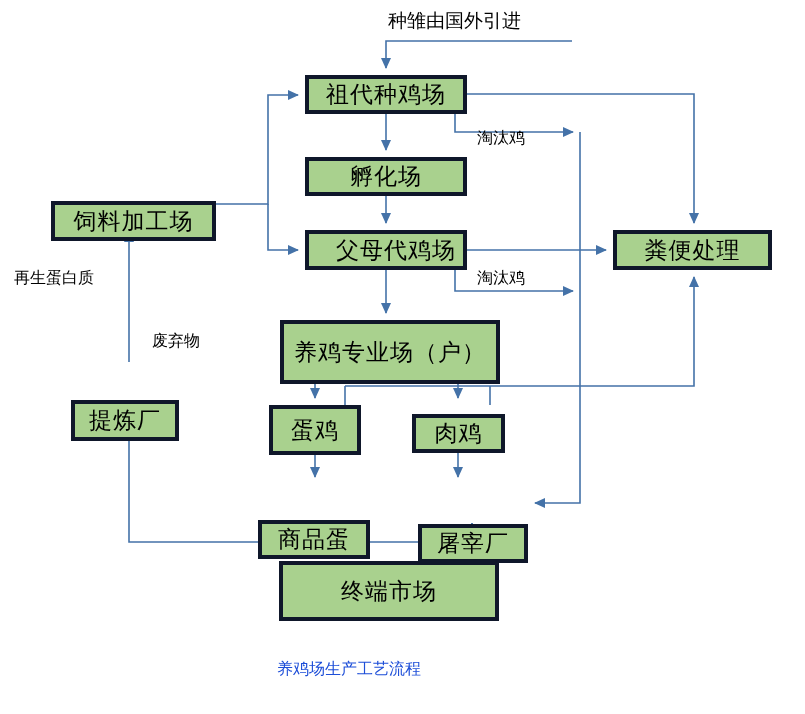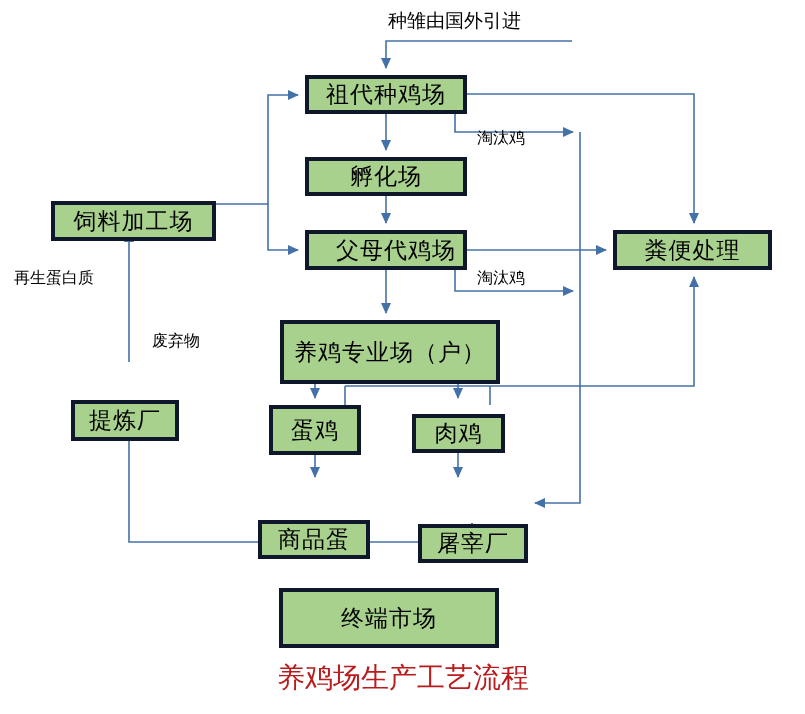--- a/index.html
+++ b/index.html
@@ -40,22 +40,22 @@
     white-space: nowrap;
   }
   .edge-label {
     position: absolute;
     font-size: 16px;
     color: #000000;
     white-space: nowrap;
   }
   .caption {
     position: absolute;
-    font-size: 28px;
-    color: #b91c1c;
+    font-size: 16px;
+    color: #1d4ed8;
     white-space: nowrap;
   }
 </style>
 </head>
 <body>
 
 <div id="flowchart-root">
 
   <svg class="flow-layer" viewBox="0 0 805 714" xmlns="http://www.w3.org/2000/svg">
     <defs>
@@ -137,21 +137,21 @@
   </div>
   <div class="node-box" style="left:258px;top:484px;width:112px;height:39px;margin-top:36px;">
     <span>商品蛋</span>
   </div>
   <div class="node-box" style="left:418px;top:484px;width:110px;height:39px;margin-top:40px;">
     <span>屠宰厂</span>
   </div>
   <div class="node-box" style="left:613px;top:230px;width:159px;height:40px;">
     <span>粪便处理</span>
   </div>
-  <div class="node-box" style="left:279px;top:561px;width:220px;height:60px;margin-top:27px;">
+  <div class="node-box" style="left:279px;top:561px;width:220px;height:60px;">
     <span>终端市场</span>
   </div>
 
   <div class="edge-label" style="left:388px;top:8px;font-size:19px;">种雏由国外引进</div>
   <div class="edge-label" style="left:477px;top:128px;">淘汰鸡</div>
   <div class="edge-label" style="left:477px;top:268px;">淘汰鸡</div>
   <div class="edge-label" style="left:14px;top:268px;">再生蛋白质</div>
   <div class="edge-label" style="left:152px;top:331px;">废弃物</div>
 
   <div class="caption" style="left:277px;top:659px;">养鸡场生产工艺流程</div>

